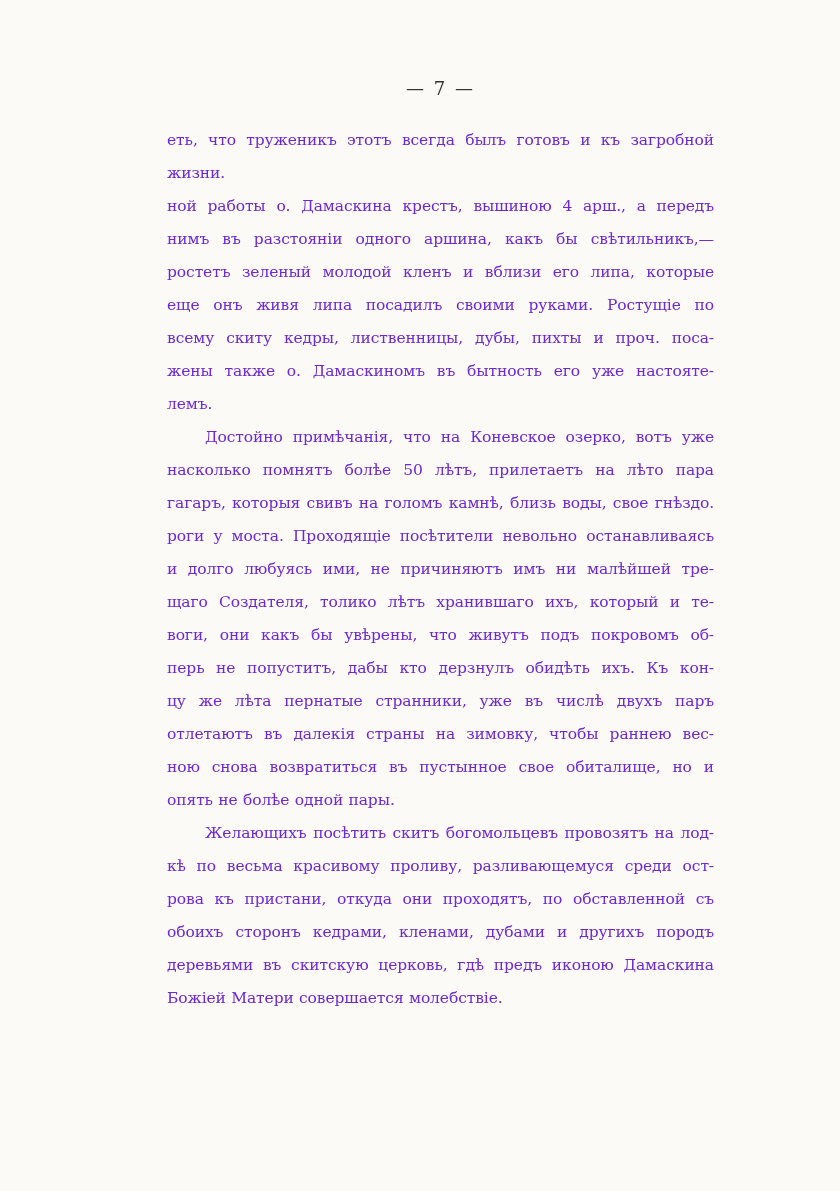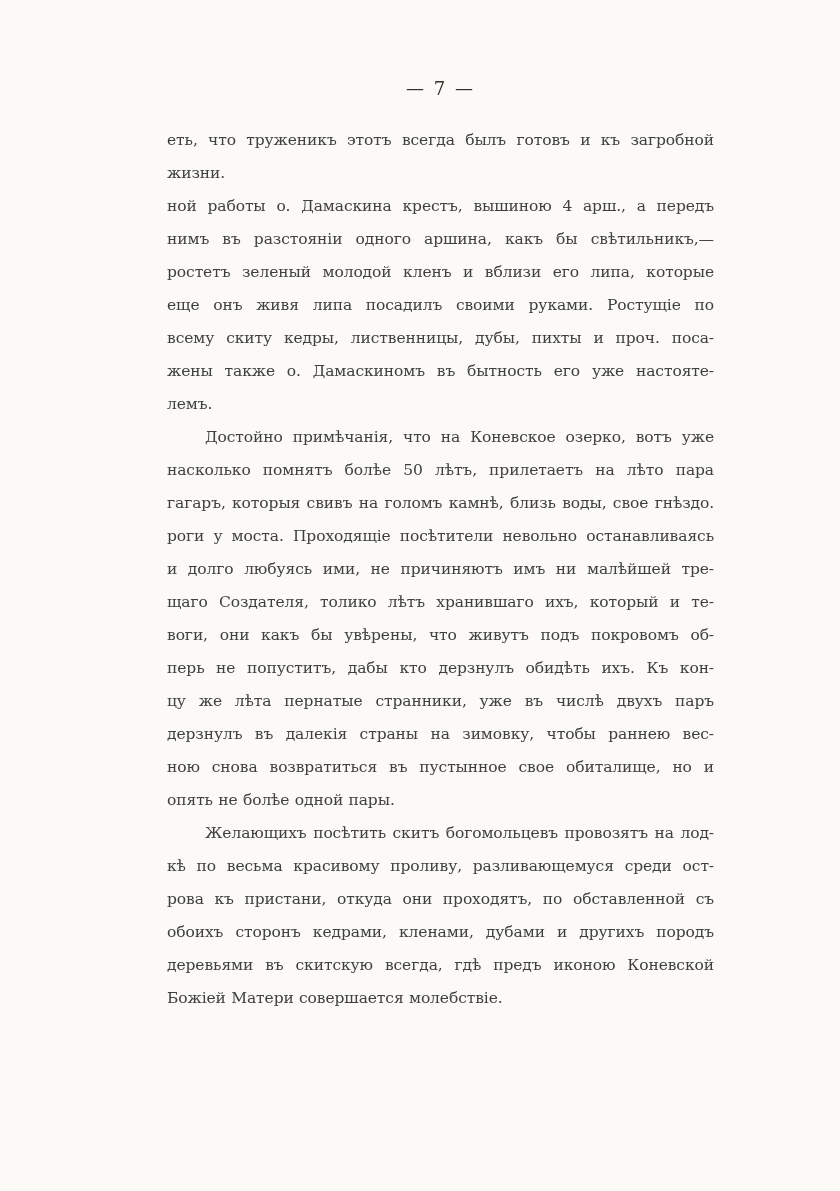--- a/index.html
+++ b/index.html
@@ -32,21 +32,21 @@
   }
   .text-block {
     position: absolute;
     top: 124px;
     left: 167px;
     width: 547px;
     font-size: 15.5px;
     letter-spacing: -0.1px;
     word-spacing: 0.5px;
     line-height: 33px;
-    color: #404040;
+    color: #6d28d9;
   }
   .paragraph {
     margin: 0;
   }
   .line {
     height: 33px;
     overflow: hidden;
     text-align: justify;
     text-align-last: justify;
     white-space: normal;
@@ -80,26 +80,26 @@
       <div class="paragraph">
         <div class="line first-line-indent">Достойно примѣчанія, что на Коневское озерко, вотъ уже</div>
         <div class="line">насколько помнятъ болѣе 50 лѣтъ, прилетаетъ на лѣто пара</div>
         <div class="line">гагаръ, которыя свивъ на голомъ камнѣ, близь воды, свое гнѣздо.</div>
         <div class="line">роги у моста. Проходящіе посѣтители невольно останавливаясь</div>
         <div class="line">и долго любуясь ими, не причиняютъ имъ ни малѣйшей тре-</div>
         <div class="line">щаго Создателя, толико лѣтъ хранившаго ихъ, который и те-</div>
         <div class="line">воги, они какъ бы увѣрены, что живутъ подъ покровомъ об-</div>
         <div class="line">перь не попуститъ, дабы кто дерзнулъ обидѣть ихъ. Къ кон-</div>
         <div class="line">цу же лѣта пернатые странники, уже въ числѣ двухъ паръ</div>
-        <div class="line">дерзнулъ въ далекія страны на зимовку, чтобы раннею вес-</div>
+        <div class="line">отлетаютъ въ далекія страны на зимовку, чтобы раннею вес-</div>
         <div class="line">ною снова возвратиться въ пустынное свое обиталище, но и</div>
         <div class="line last-line">опять не болѣе одной пары.</div>
       </div>
       <div class="paragraph">
         <div class="line first-line-indent">Желающихъ посѣтить скитъ богомольцевъ провозятъ на лод-</div>
         <div class="line">кѣ по весьма красивому проливу, разливающемуся среди ост-</div>
         <div class="line">рова къ пристани, откуда они проходятъ, по обставленной съ</div>
         <div class="line">обоихъ сторонъ кедрами, кленами, дубами и другихъ породъ</div>
-        <div class="line">деревьями въ скитскую всегда, гдѣ предъ иконою Коневской</div>
+        <div class="line">деревьями въ скитскую церковь, гдѣ предъ иконою Дамаскина</div>
         <div class="line last-line">Божіей Матери совершается молебствіе.</div>
       </div>
     </div>
 </div>
 
 </body></html>

